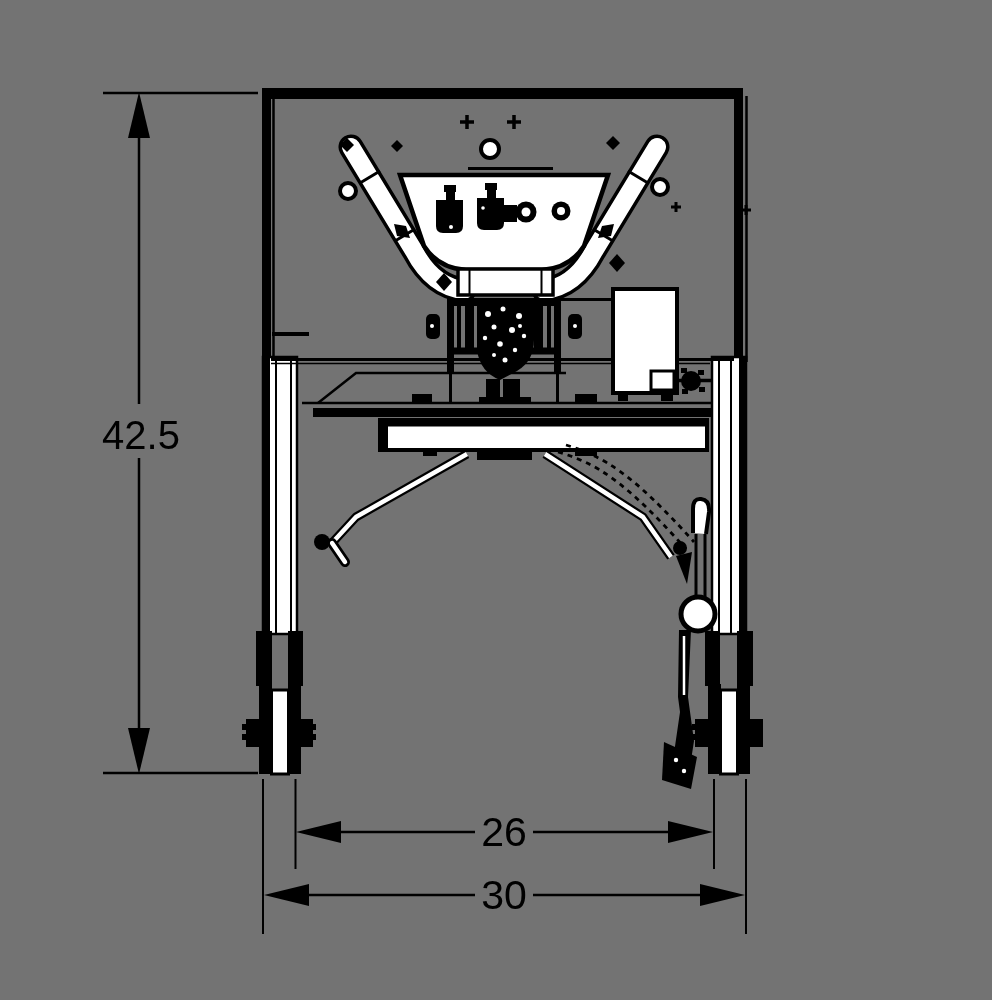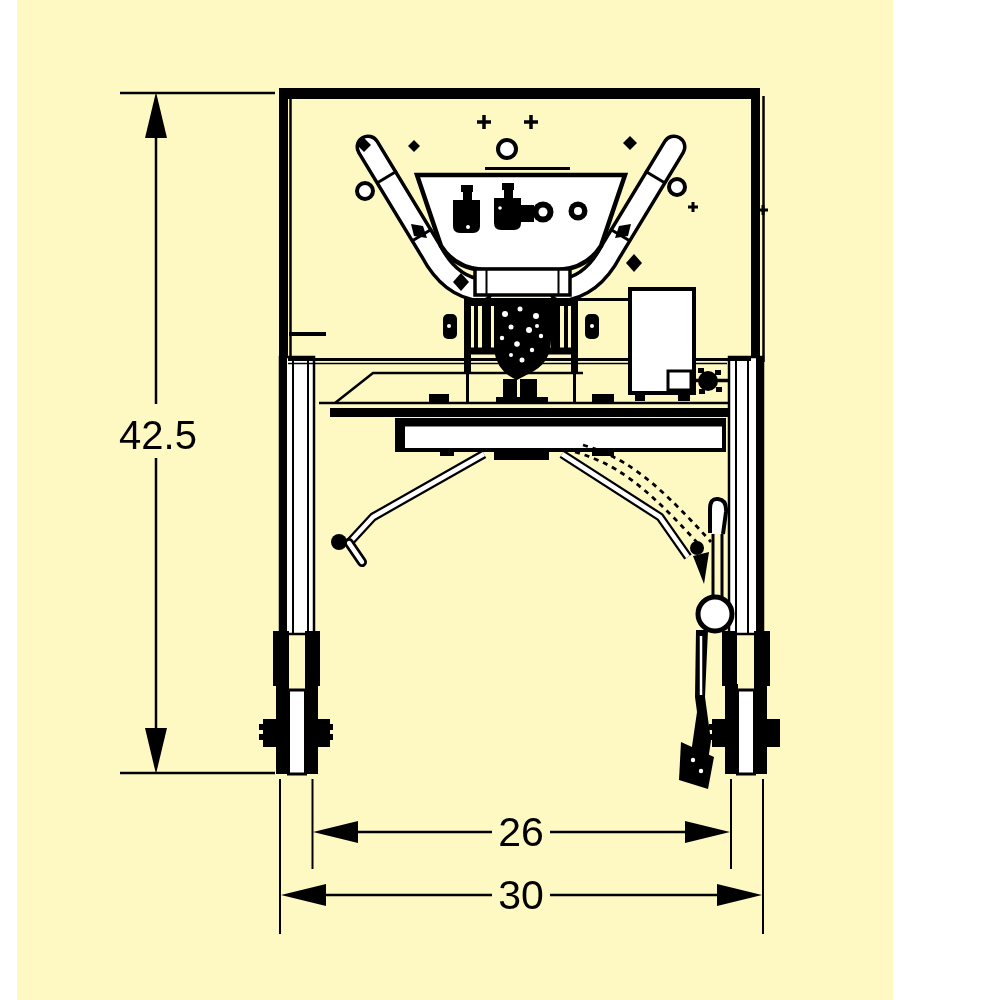--- a/index.html
+++ b/index.html
@@ -5,25 +5,24 @@
   html, body {
     margin: 0;
     padding: 0;
     width: 1000px;
     height: 1000px;
     background: #ffffff;
     font-family: "Liberation Sans", sans-serif;
   }
   #stage {
     position: relative;
-    width: 876px;
+    width: 992px;
     height: 1000px;
-    background: #fef9c3;
+    background: #737373;
     overflow: hidden;
-    margin-left: 17px;
   }
   svg { display: block; }
   .dim-text {
     font-family: "Liberation Sans", sans-serif;
     fill: #000000;
   }
 </style>
 </head>
 <body>
 

